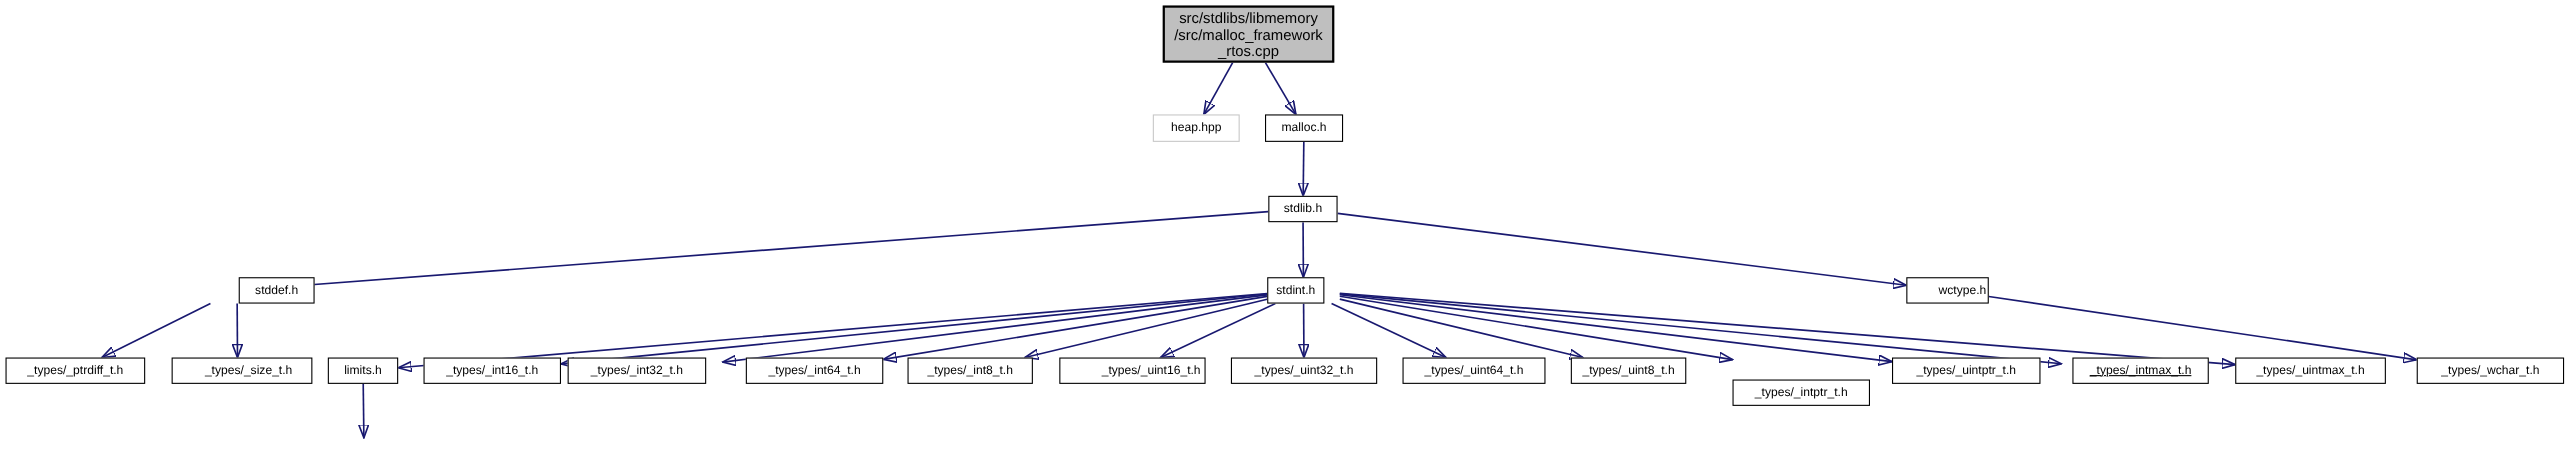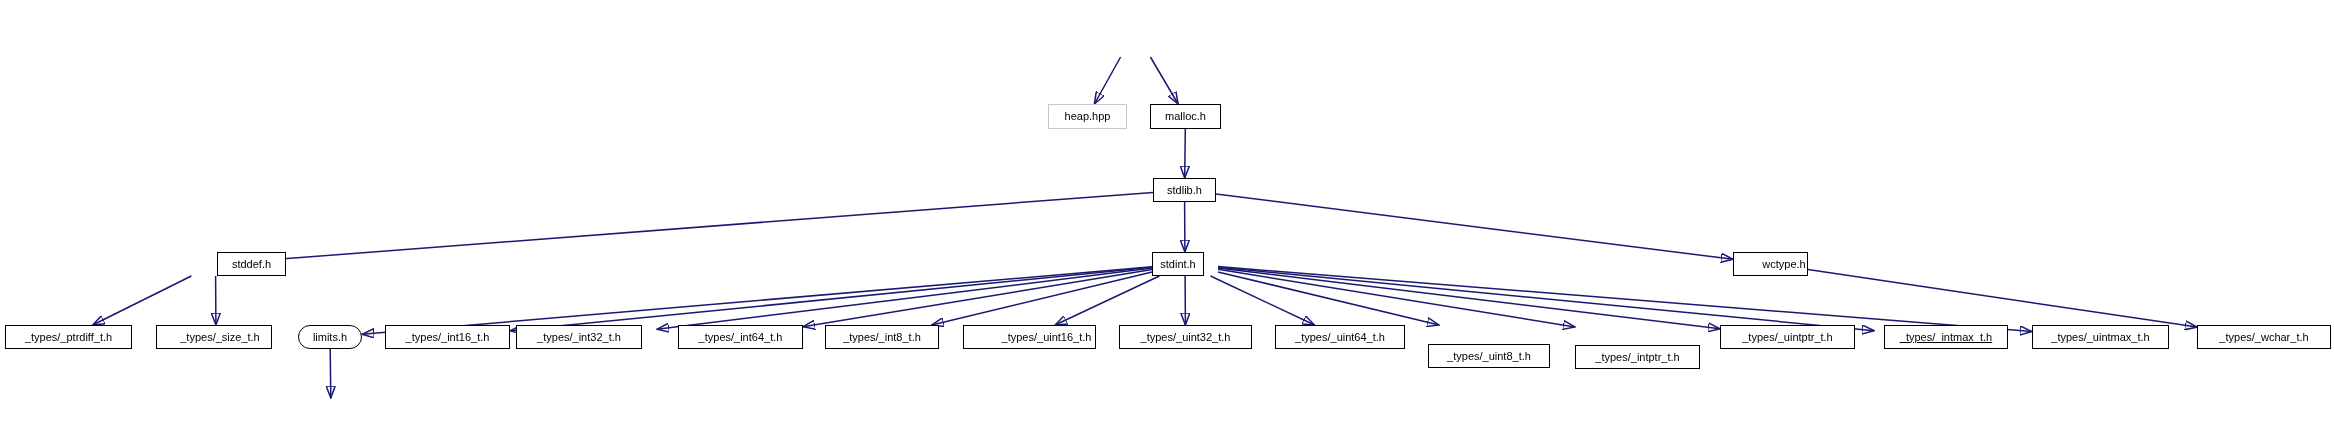--- a/index.html
+++ b/index.html
@@ -75,36 +75,39 @@
       <path d="M1185.1,276.0 L1185.4,325.0" marker-end="url(#arrow)"></path>
       <path d="M1210.5,276.0 L1314.5,325.0" marker-end="url(#arrow)"></path>
       <path d="M1218.0,271.9 L1439.0,325.0" marker-end="url(#arrow)"></path>
       <path d="M1218.0,269.3 L1575.0,326.9" marker-end="url(#arrow)"></path>
       <path d="M1218.0,268.0 L1720.0,328.8" marker-end="url(#arrow)"></path>
       <path d="M1218.0,267.2 L1874.0,330.7" marker-end="url(#arrow)"></path>
       <path d="M1218.0,266.6 L2032.0,331.5" marker-end="url(#arrow)"></path>
       <path d="M1808.0,269.5 L2197.0,327.1" marker-end="url(#arrow)"></path>
       <path d="M330.2,349.0 L330.8,398.0" marker-end="url(#arrow)"></path>
     </svg>
+<div class="node root" style="left: 1057px; top: 5px; width: 156px; height: 52px;">src/stdlibs/libmemory
+/src/malloc_framework
+_rtos.cpp</div>
     <div class="node external" style="left: 1048px; top: 104px; width: 79px; height: 25px;">heap.hpp</div>
     <div class="node doc" style="left: 1150px; top: 104px; width: 71px; height: 25px;">malloc.h</div>
     <div class="node doc" style="left: 1153px; top: 178px; width: 63px; height: 24px;">stdlib.h</div>
     <div class="node doc" style="left: 181px; top: 252px; width: 69px; height: 24px; margin-left: 36px;">stddef.h</div>
     <div class="node doc" style="left: 1152px; top: 252px; width: 52px; height: 24px;">stdint.h</div>
     <div class="node doc" style="left: 1733px; top: 252px; width: 75px; height: 24px; padding-left: 27px;">wctype.h</div>
     <div class="node doc" style="left: 5px; top: 325px; width: 127px; height: 24px;">_types/_ptrdiff_t.h</div>
-    <div class="node doc" style="left: 156px; top: 325px; width: 116px; height: 24px; padding-left: 12px;">_types/_size_t.h</div>
-    <div class="node doc" style="left: 298px; top: 325px; width: 64px; height: 24px; border-radius: 12px;">limits.h</div>
+    <div class="node doc" style="left: 156px; top: 325px; width: 128px; height: 24px; padding-left: 12px;">_types/_size_t.h</div>
+    <div class="node doc" style="left: 298px; top: 325px; width: 64px; height: 24px;">limits.h</div>
     <div class="node doc" style="left: 385px; top: 325px; width: 125px; height: 24px;">_types/_int16_t.h</div>
     <div class="node doc" style="left: 516px; top: 325px; width: 126px; height: 24px;">_types/_int32_t.h</div>
     <div class="node doc" style="left: 678px; top: 325px; width: 125px; height: 24px;">_types/_int64_t.h</div>
     <div class="node doc" style="left: 825px; top: 325px; width: 114px; height: 24px;">_types/_int8_t.h</div>
     <div class="node doc" style="left: 963px; top: 325px; width: 133px; height: 24px; padding-left: 34px;">_types/_uint16_t.h</div>
     <div class="node doc" style="left: 1119px; top: 325px; width: 133px; height: 24px;">_types/_uint32_t.h</div>
     <div class="node doc" style="left: 1275px; top: 325px; width: 130px; height: 24px;">_types/_uint64_t.h</div>
-    <div class="node doc" style="left: 1428px; top: 325px; width: 122px; height: 24px; margin-top: 19px;">_types/_uint8_t.h</div>
+    <div class="node doc" style="left: 1428px; top: 325px; width: 105px; height: 24px;">_types/_uint8_t.h</div>
     <div class="node doc" style="left: 1575px; top: 325px; width: 125px; height: 24px; margin-top: 20px;">_types/_intptr_t.h</div>
     <div class="node doc" style="left: 1720px; top: 325px; width: 135px; height: 24px;">_types/_uintptr_t.h</div>
     <div class="node doc" style="left: 1884px; top: 325px; width: 124px; height: 24px; text-decoration: underline;">_types/_intmax_t.h</div>
     <div class="node doc" style="left: 2032px; top: 325px; width: 137px; height: 24px;">_types/_uintmax_t.h</div>
     <div class="node doc" style="left: 2197px; top: 325px; width: 134px; height: 24px;">_types/_wchar_t.h</div>
     <div class="node doc" style="left: 295px; top: 398px; width: 96px; height: 25px; margin-top: 36px;">_limits.h</div>
   </div>
 
 </body></html>

